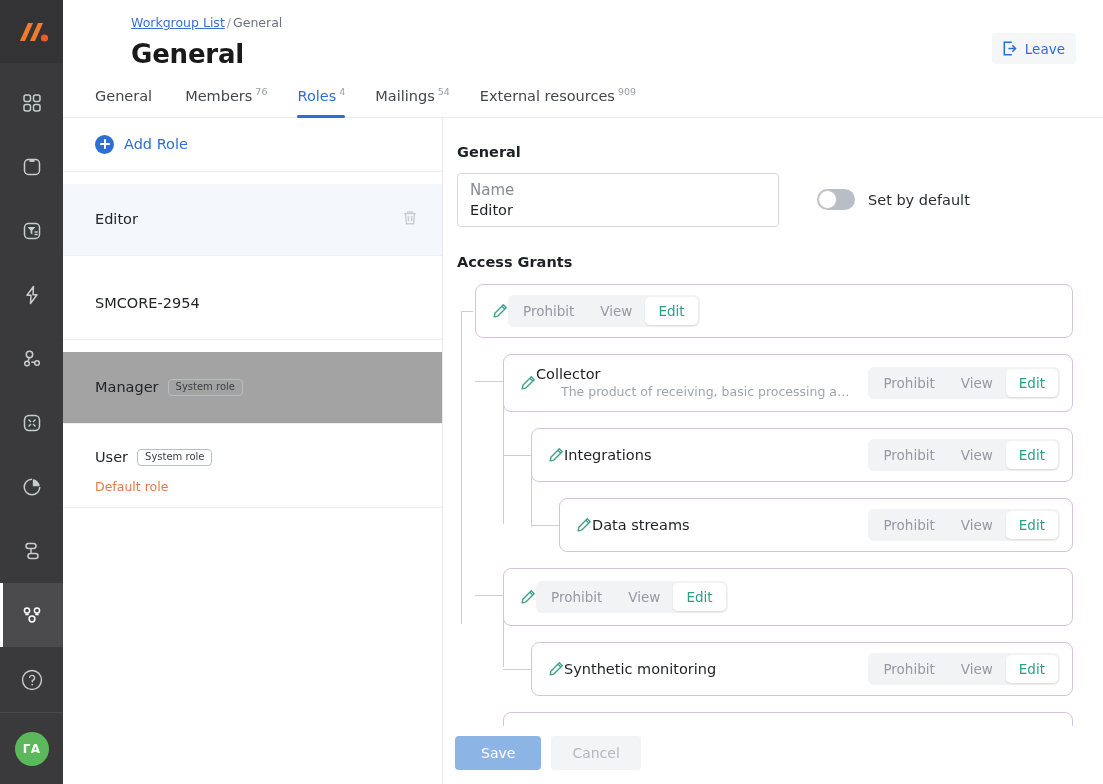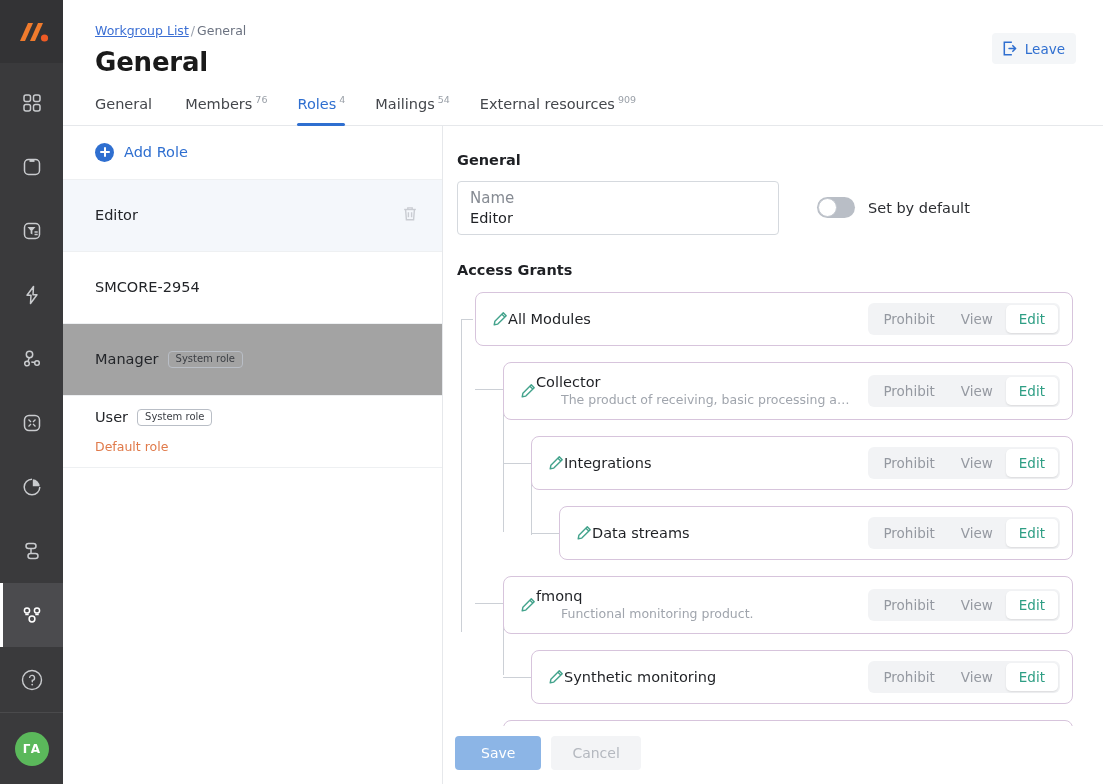--- a/index.html
+++ b/index.html
@@ -46,21 +46,21 @@
     width: 34px; height: 34px; border-radius: 50%;
     background: #5bb85b;
     color: #ffffff; font-size: 12px; font-weight: bold;
     display: flex; align-items: center; justify-content: center;
     letter-spacing: .3px; cursor: pointer;
   }
 
   
   .main { flex: 1 1 auto; height: 784px; display: flex; flex-direction: column; min-width: 0; }
 
-  .header { padding: 22px 28px 0 32px; background: #fff; flex: 0 0 auto; position: relative; }
+  .header { padding: 14px 28px 0 32px; background: #fff; flex: 0 0 auto; position: relative; margin-left: 36px; }
   .breadcrumb { font-size: 12.5px; color: #6b7280; padding-top: 1px; }
   .breadcrumb a { color: #3b6fd4; text-decoration: underline; cursor: pointer; }
   .breadcrumb .sep { color: #9ca3af; margin: 0 2px; }
   .breadcrumb .cur { color: #6b7280; }
   .page-title {
     font-size: 26px; font-weight: bold; color: #1a1a1a;
     margin-top: 9px; letter-spacing: -.2px;
   }
   .leave-btn {
     position: absolute; right: 27px; top: 33px;
@@ -91,20 +91,21 @@
   }
 
   
   .body { flex: 1 1 auto; display: flex; min-height: 0; }
 
   .roles-pane {
     width: 380px; flex: 0 0 380px;
     border-right: 1px solid #e6e8eb;
     background: #fff; display: flex; flex-direction: column;
     min-height: 0;
+    gap: 12px;
   }
   .add-role {
     display: flex; align-items: center; gap: 10px;
     padding: 17px 0 17px 32px;
     color: #2f6fd0; font-size: 14.5px; cursor: pointer;
     border-bottom: 1px solid #eef0f2;
   }
   .plus-ico {
     width: 19px; height: 19px; border-radius: 50%;
     background: #2f6fd0; position: relative; flex: 0 0 19px;
@@ -428,25 +429,20 @@
             <div class="conn-h" style="left:4px; top:27px; width:12px;"></div>
 
             <div class="tnode" style="margin-left:16px;">
               <div class="card">
                 <span class="pencil">
                   <svg width="16" height="16" viewBox="0 0 16 16" fill="none" stroke="#43a38c" stroke-width="1.4" stroke-linejoin="round">
                     <path d="M11.3 1.8 l2.9 2.9 l-8.4 8.4 l-3.6 .7 l.7 -3.6 z"></path>
                     <path d="M9.9 3.2 l2.9 2.9"></path>
                   </svg>
                 </span>
-                <div class="card-text">
-                  <div class="card-head">
-                    <span class="card-name">All Modules</span>
-                  </div>
-                </div>
                 <div class="seg">
                   <button class="seg-btn">Prohibit</button>
                   <button class="seg-btn">View</button>
                   <button class="seg-btn on">Edit</button>
                 </div>
               </div>
             </div>
 
             <div class="tnode" style="margin-left:44px; position:relative;">
               <div class="conn-h" style="left:-28px; top:27px; width:28px;"></div>
@@ -520,26 +516,20 @@
             <div class="tnode" style="margin-left:44px; position:relative;">
               <div class="conn-h" style="left:-28px; top:27px; width:28px;"></div>
               <div class="conn-v" style="left:0px; top:27px; height:72px;"></div>
               <div class="card tall">
                 <span class="pencil">
                   <svg width="16" height="16" viewBox="0 0 16 16" fill="none" stroke="#43a38c" stroke-width="1.4" stroke-linejoin="round">
                     <path d="M11.3 1.8 l2.9 2.9 l-8.4 8.4 l-3.6 .7 l.7 -3.6 z"></path>
                     <path d="M9.9 3.2 l2.9 2.9"></path>
                   </svg>
                 </span>
-                <div class="card-text">
-                  <div class="card-head">
-                    <span class="card-name">fmonq</span>
-                  </div>
-                  <div class="card-desc">Functional monitoring product.</div>
-                </div>
                 <div class="seg">
                   <button class="seg-btn">Prohibit</button>
                   <button class="seg-btn">View</button>
                   <button class="seg-btn on">Edit</button>
                 </div>
               </div>
             </div>
 
             <div class="tnode" style="margin-left:72px; position:relative;">
               <div class="conn-h" style="left:-28px; top:27px; width:28px;"></div>

